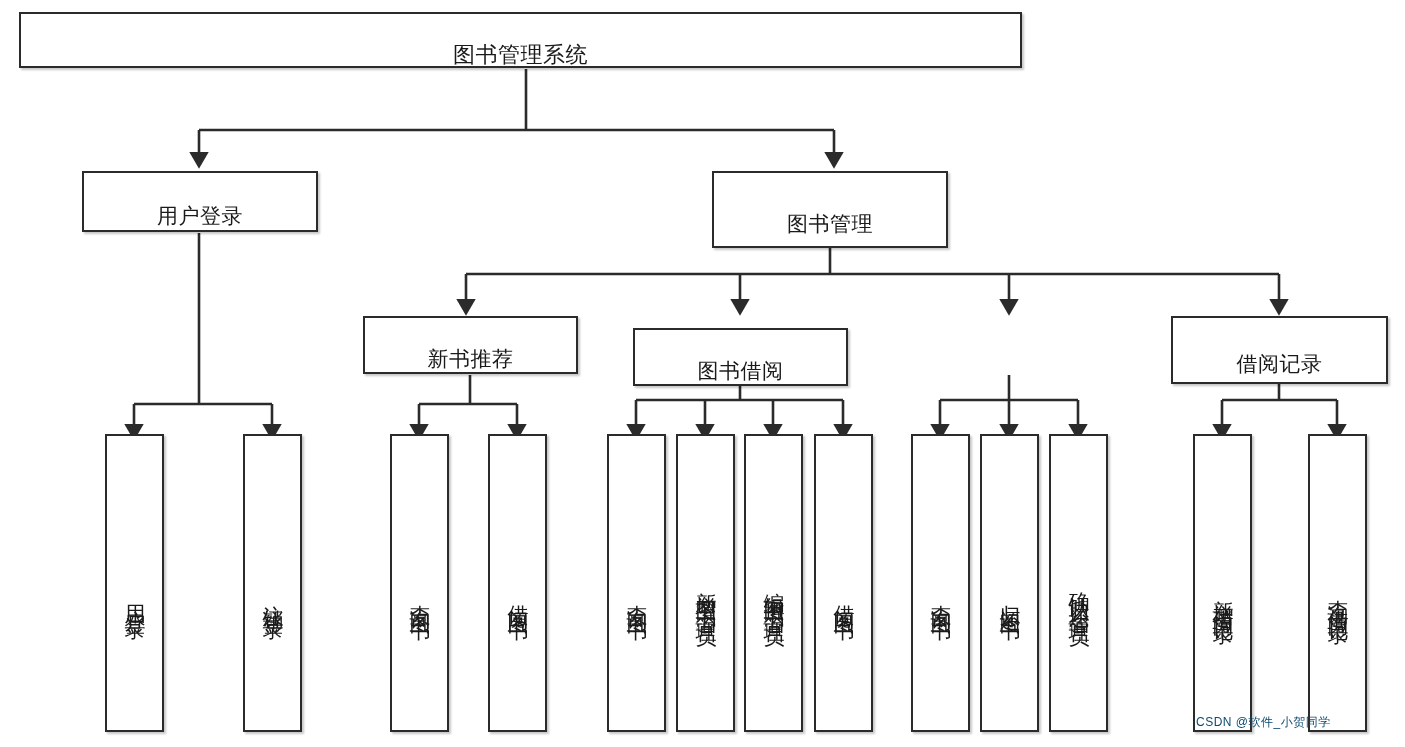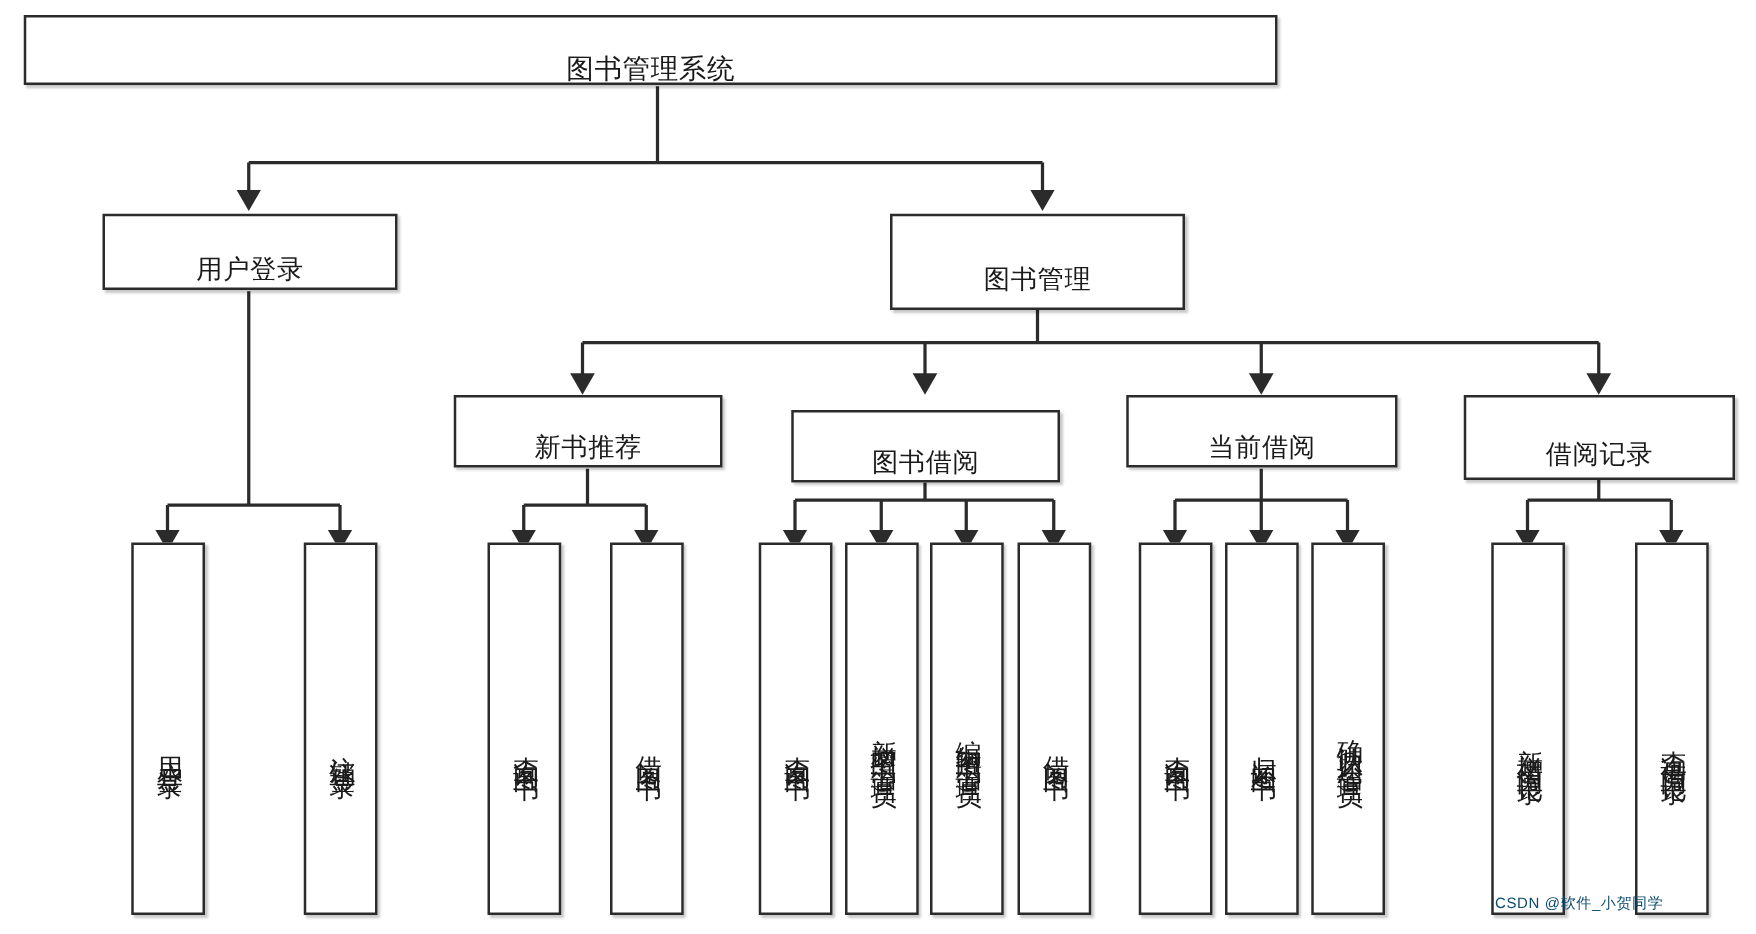--- a/index.html
+++ b/index.html
@@ -131,23 +131,20 @@
   <div class="node" style="left:712px; top:171px; width:236px; height:77px;">
     <span class="label">图书管理</span>
   </div>
 
   <div class="node" style="left:363px; top:316px; width:215px; height:58px;">
     <span class="label">新书推荐</span>
   </div>
   <div class="node" style="left:633px; top:328px; width:215px; height:58px;">
     <span class="label">图书借阅</span>
   </div>
-  <div class="node" style="left:901px; top:316px; width:217px; height:58px;">
-    <span class="label">当前借阅</span>
-  </div>
   <div class="node" style="left:1171px; top:316px; width:217px; height:68px;">
     <span class="label">借阅记录</span>
   </div>
 
   <div class="node vertical" style="left:105px; top:434px; width:59px; height:298px;">
     <span class="label">用户登录</span>
   </div>
   <div class="node vertical" style="left:243px; top:434px; width:59px; height:298px;">
     <span class="label">注销登录</span>
   </div>

